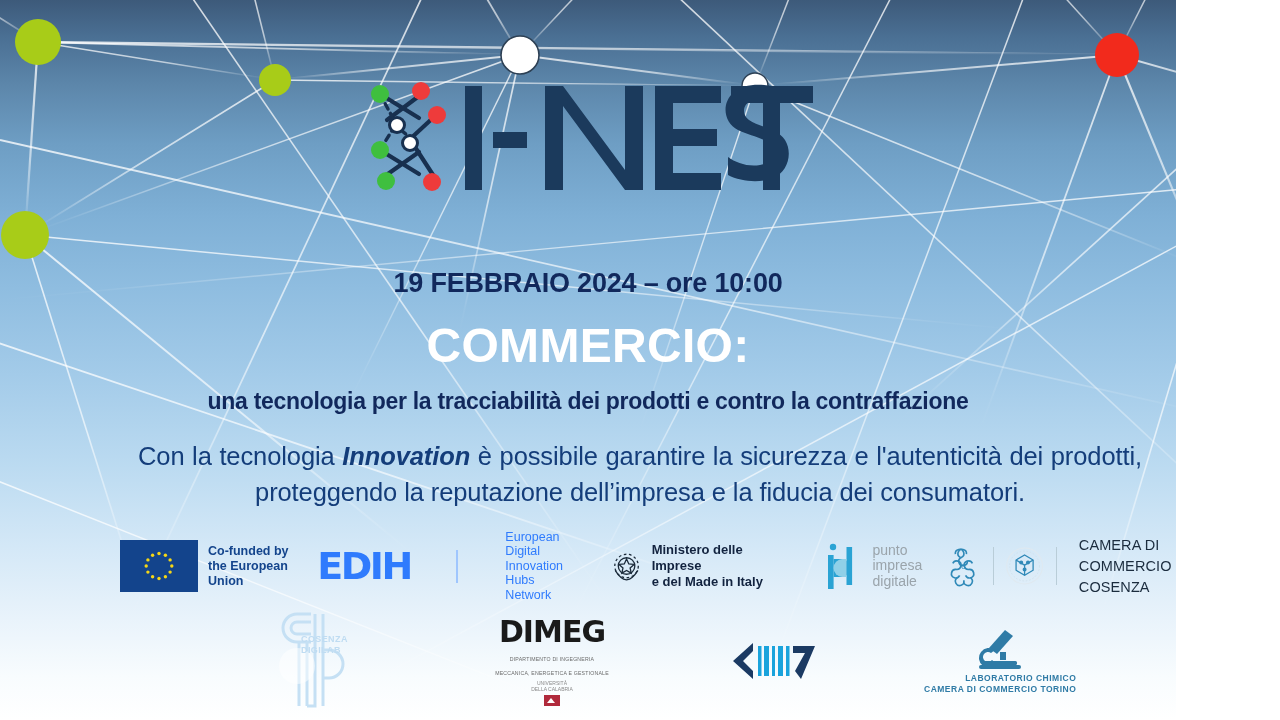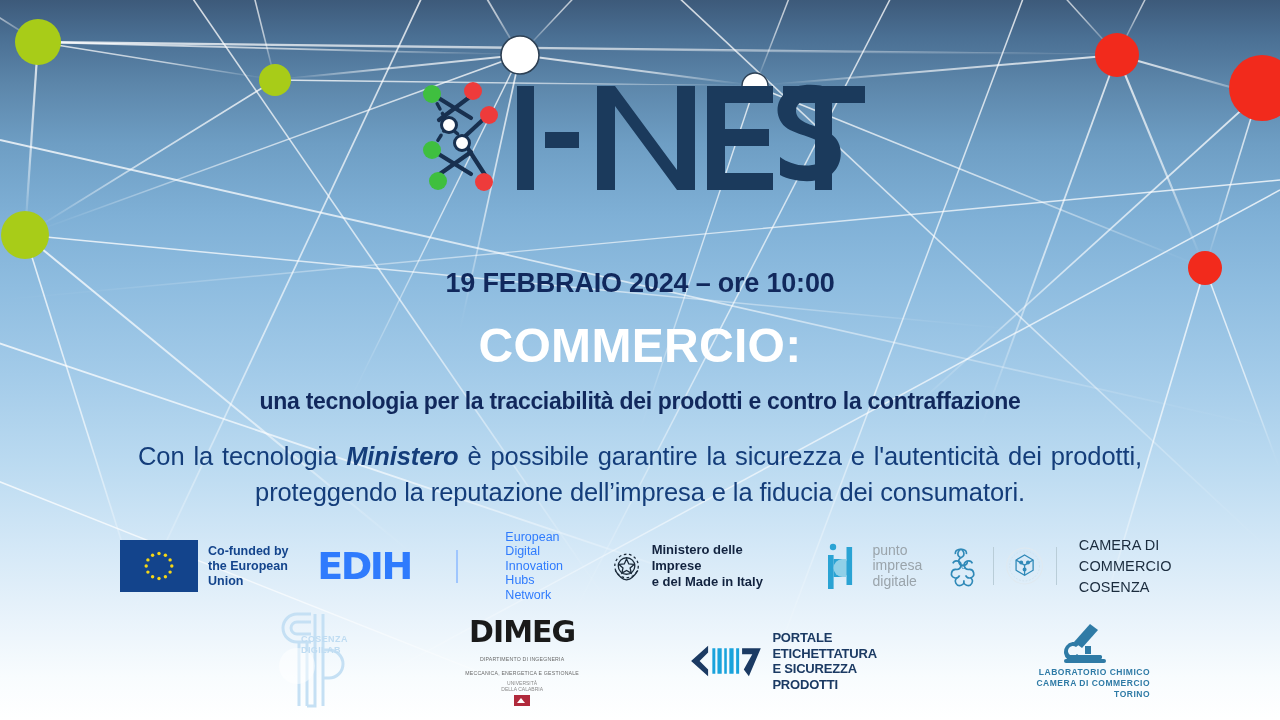--- a/index.html
+++ b/index.html
@@ -2,21 +2,21 @@
 <html><head>
 <meta charset="utf-8">
 <style>
   html, body {
     margin: 0;
     padding: 0;
     background: #ffffff;
   }
   #poster {
     position: relative;
-    width: 1280px;
+    width: 1176px;
     height: 720px;
     overflow: hidden;
     font-family: "Liberation Sans", sans-serif;
     background: linear-gradient(180deg,
         #3d5a7a 0%,
         #4a6f93 5%,
         #5d87ab 12%,
         #6e9ec4 20%,
         #7fb0d6 30%,
         #8fbde0 40%,
@@ -334,21 +334,21 @@
         <rect x="304" y="6" width="17" height="104"></rect>
       </g>
     </svg>
   </div>
 
   <div class="date-line">19 FEBBRAIO 2024 – ore 10:00</div>
   <div class="headline">COMMERCIO:</div>
   <div class="subhead">una tecnologia per la tracciabilità dei prodotti e contro la contraffazione</div>
 
   <div class="body-copy">
-    <span>Con la tecnologia </span><b>Ministero</b><span> è possibile garantire la sicurezza e l'autenticità dei prodotti, proteggendo la reputazione dell’impresa e la fiducia dei consumatori.</span>
+    <span>Con la tecnologia </span><b>Innovation</b><span> è possibile garantire la sicurezza e l'autenticità dei prodotti, proteggendo la reputazione dell’impresa e la fiducia dei consumatori.</span>
   </div>
 
   <div class="logo-row-1">
 
     <div class="slot" style="margin-right:16px;">
       <div class="eu-flag">
         <svg viewBox="0 0 78 52" width="78" height="52">
           <g fill="#f6d716">
             <circle cx="39" cy="13.5" r="1.7"></circle>
               <circle cx="45.4" cy="15.2" r="1.7"></circle>
@@ -470,22 +470,20 @@
         <path d="M26 2 L6 20 L26 38 L26 30 L16 20 L26 10 Z" fill="#1b3a63"></path>
         <g fill="#19a3dc">
           <rect x="31" y="5" width="3.5" height="30"></rect>
           <rect x="37" y="5" width="5" height="30"></rect>
           <rect x="45" y="5" width="3" height="30"></rect>
           <rect x="51" y="5" width="5" height="30"></rect>
           <rect x="59" y="5" width="3.5" height="30"></rect>
         </g>
         <path d="M66 5 L88 5 L74 38 L68 30 L78 12 L66 12 Z" fill="#1b3a63"></path>
       </svg>
-      <div class="portale-text">PORTALE ETICHETTATURA
-E SICUREZZA PRODOTTI</div>
     </div>
 
     <div class="col" style="margin-left:105px;">
       <svg width="58" height="42" viewBox="0 0 58 42">
         <g fill="#2f7ba6">
           <path d="M34 2 l8 6 l-16 18 l-8 -6 z"></path>
           <path d="M24 22 a10 10 0 1 0 2 14 l-5 -4 a5 5 0 1 1 -1 -7 z"></path>
           <rect x="29" y="24" width="6" height="8"></rect>
           <rect x="12" y="33" width="34" height="4" rx="1.5"></rect>
           <rect x="8" y="37" width="42" height="4" rx="2"></rect>

